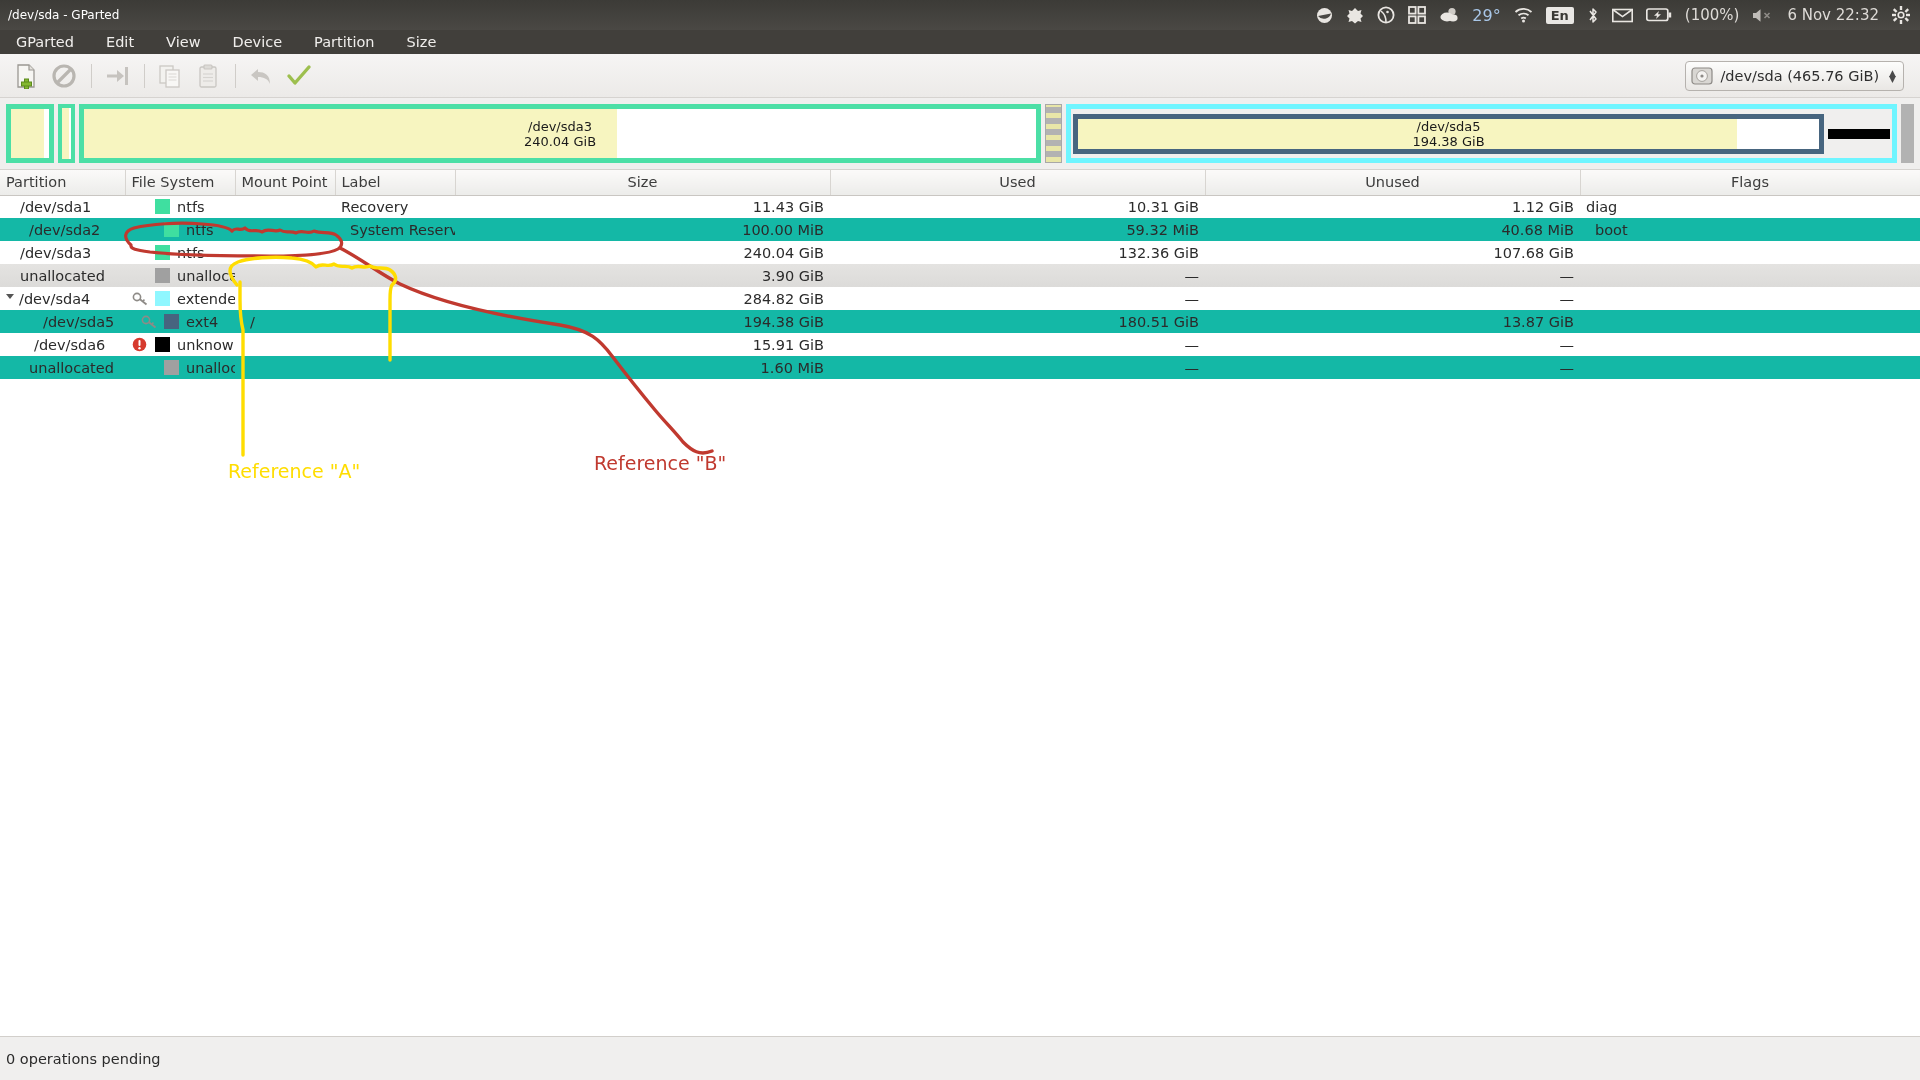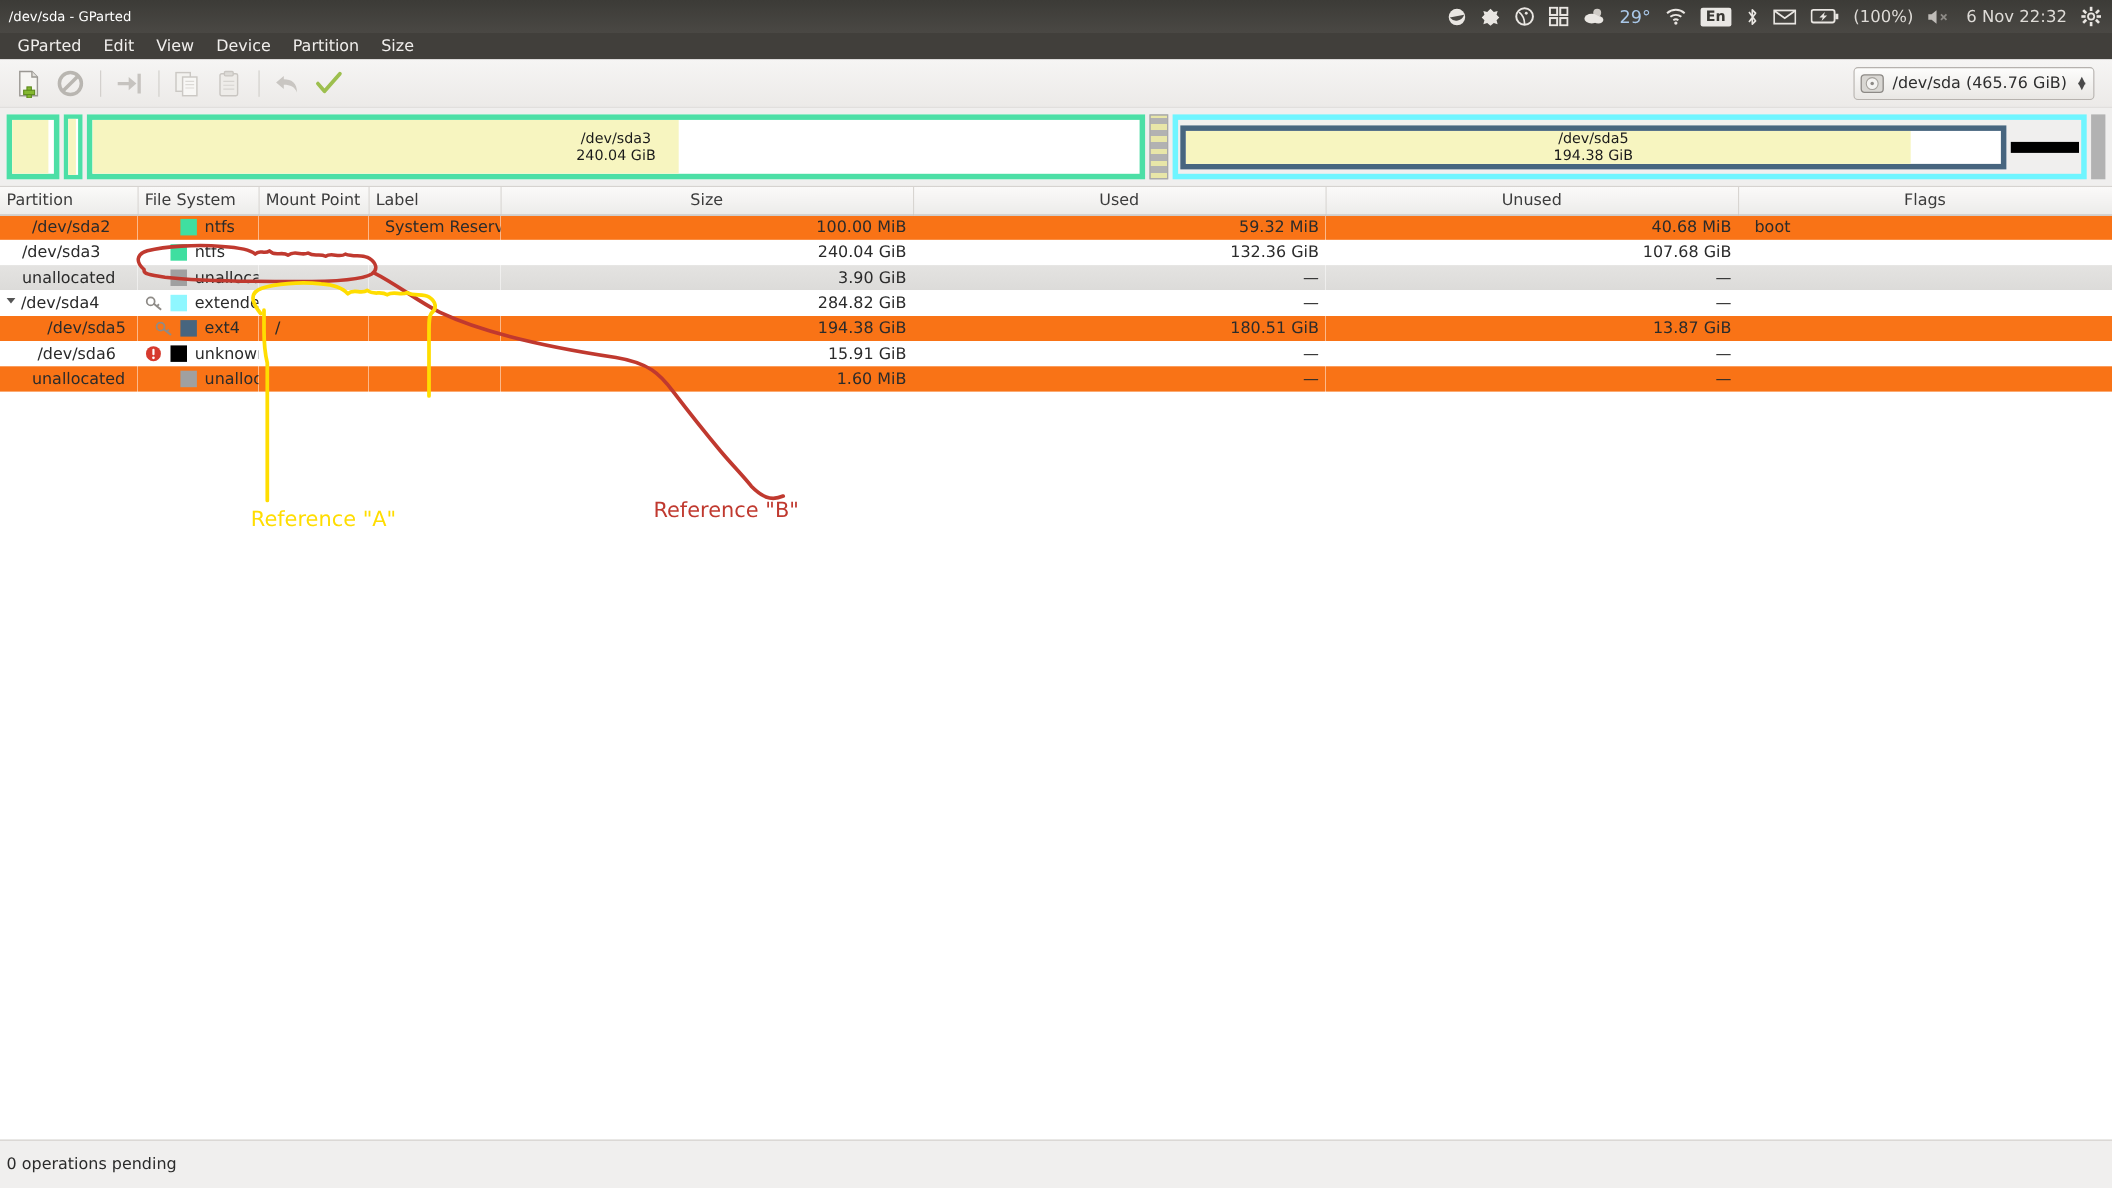--- a/index.html
+++ b/index.html
@@ -37,20 +37,21 @@
   }
   .temp { color: #a9c7e8; font-size: 16px; }
 
   
   #menubar {
     position: absolute; top: 30px; left: 0;
     width: 1920px; height: 24px;
     background: #413f3b;
     display: flex; align-items: center;
     padding-left: 6px;
+    gap: 12px;
   }
   .menu-item {
     color: #f0eeec; font-size: 14.5px;
     padding: 2px 10px; cursor: default; white-space: nowrap;
   }
 
   
   #toolbar {
     position: absolute; top: 54px; left: 0;
     width: 1920px; height: 44px;
@@ -126,21 +127,21 @@
     height: 25px; padding: 0 6px;
     text-align: left;
   }
   #plist thead th.ctr { text-align: center; }
   #plist tbody td {
     height: 23px; font-size: 14.5px; color: #2b2b2b;
     padding: 0 6px; border: none; white-space: nowrap;
     overflow: hidden;
   }
   #plist tbody tr.odd td { background: #ffffff; }
-  #plist tbody tr.even td { background: #f97316; padding-left: 15px; }
+  #plist tbody tr.even td { background: #14b8a6; padding-left: 15px; }
   #plist tbody tr.sel td { background: linear-gradient(to bottom,#e4e3e1,#dcdbd9); }
   td.num { text-align: right; }
   .fs-cell { display: flex; align-items: center; gap: 7px; }
   .swatch { width: 15px; height: 15px; flex: none; display:inline-block; }
   .part-cell { display: flex; align-items: center; gap: 5px; }
   .tri { width: 0;height:0;border-left:5px solid #555;border-top:4px solid transparent;border-bottom:4px solid transparent; }
   .tri.open { border-left:4px solid transparent;border-right:4px solid transparent;border-top:5px solid #555; }
   .indent1 { padding-left: 14px; }
   .icon-slot { width: 17px; display:flex; align-items:center; justify-content:center; flex:none; }
 
@@ -396,20 +397,41 @@
         <th>File System</th>
         <th>Mount Point</th>
         <th>Label</th>
         <th class="ctr">Size</th>
         <th class="ctr">Used</th>
         <th class="ctr">Unused</th>
         <th class="ctr">Flags</th>
       </tr>
     </thead>
     <tbody id="plist-body">
+        <tr class="odd">
+          <td>
+            <div class="part-cell">
+              <span style="width: 9px; flex: 0 0 auto;"></span>
+              <span>/dev/sda1</span>
+            </div>
+          </td>
+          <td>
+            <div class="fs-cell">
+              <span class="icon-slot"></span>
+              <span class="swatch" style="background: rgb(63, 223, 160);"></span>
+              <span>ntfs</span>
+            </div>
+          </td>
+          <td class=""></td>
+          <td class="">Recovery</td>
+          <td class="num">11.43 GiB</td>
+          <td class="num">10.31 GiB</td>
+          <td class="num">1.12 GiB</td>
+          <td class="">diag</td>
+        </tr>
         <tr class="even">
           <td>
             <div class="part-cell">
               <span style="width: 9px; flex: 0 0 auto;"></span>
               <span>/dev/sda2</span>
             </div>
           </td>
           <td>
             <div class="fs-cell">
               <span class="icon-slot"></span>

